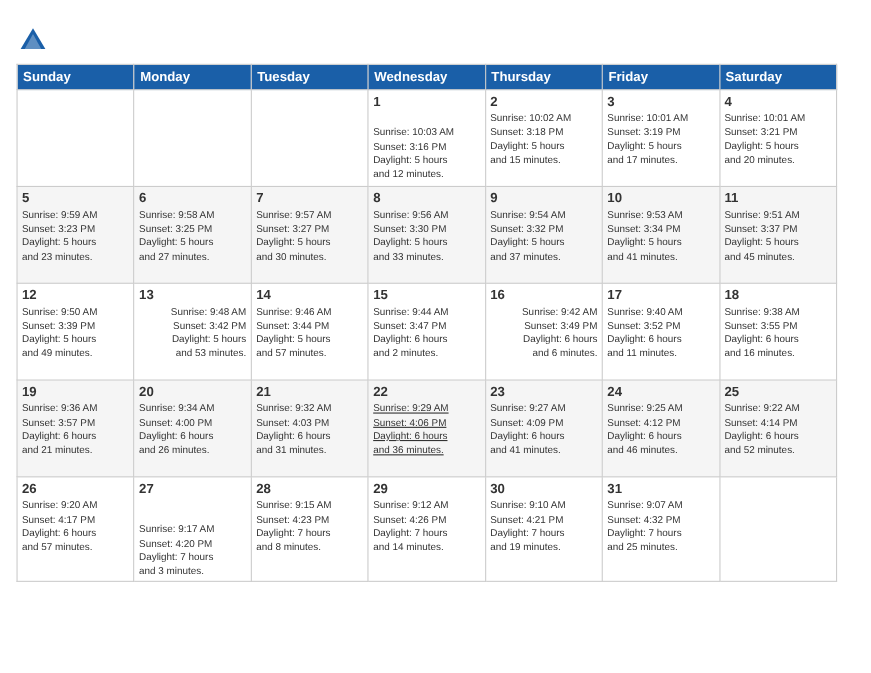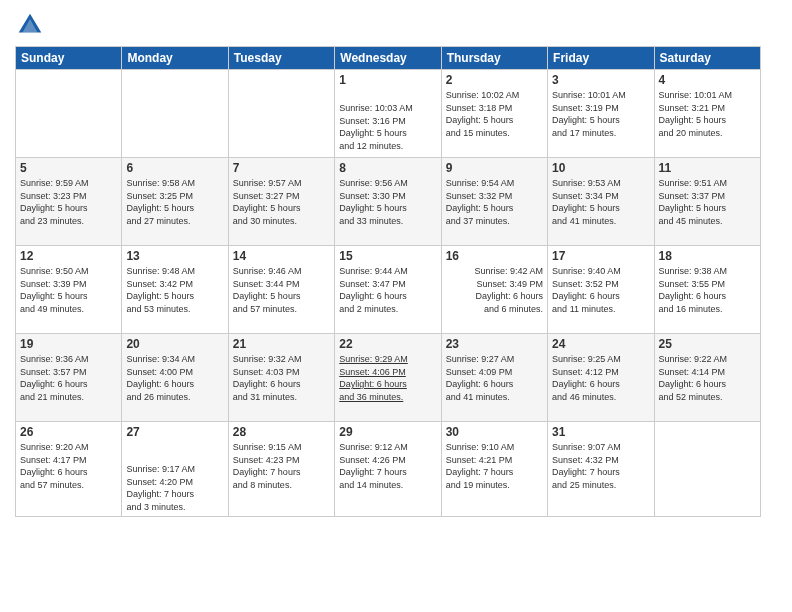--- a/index.html
+++ b/index.html
@@ -6,21 +6,21 @@
     body {
       font-family: Arial, sans-serif;
       background: #fff;
       width: 792px;
       height: 612px;
       overflow: hidden;
     }
     .container {
       width: 776px;
       height: 612px;
-      padding: 10px 15px;
+      padding: 22px 15px;
     }
     .header {
       display: flex;
       align-items: flex-start;
       justify-content: space-between;
       margin-bottom: 6px;
     }
     .logo {
       display: flex;
       align-items: center;
@@ -208,21 +208,21 @@
         <tr>
           <td>
             <span class="day-num">12</span>
             <div class="day-info" style="white-space: pre-line;">Sunrise: 9:50 AM
 Sunset: 3:39 PM
 Daylight: 5 hours
 and 49 minutes.</div>
           </td>
           <td>
             <span class="day-num">13</span>
-            <div class="day-info" style="white-space: pre-line;">Sunrise: 9:48 AM
+            <div class="day-info" style="white-space: pre-line; text-align: right;">Sunrise: 9:48 AM
 Sunset: 3:42 PM
 Daylight: 5 hours
 and 53 minutes.</div>
           </td>
           <td>
             <span class="day-num">14</span>
             <div class="day-info" style="white-space: pre-line;">Sunrise: 9:46 AM
 Sunset: 3:44 PM
 Daylight: 5 hours
 and 57 minutes.</div>

